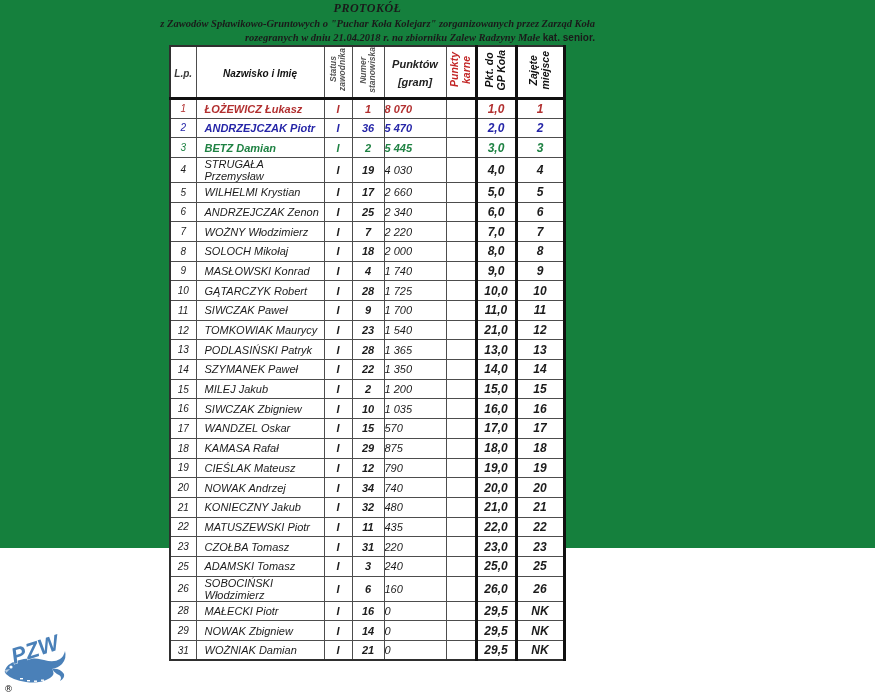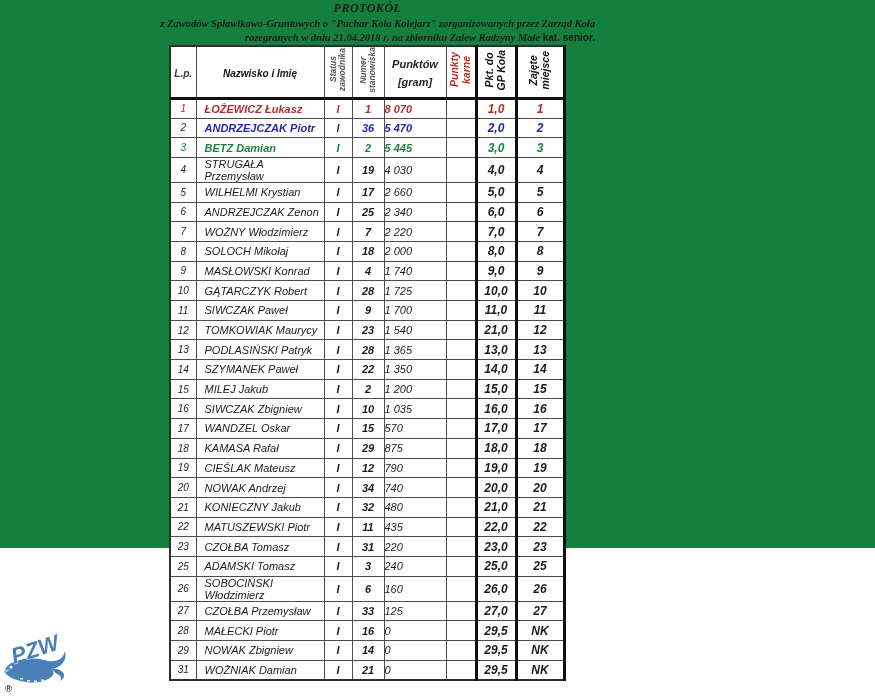--- a/index.html
+++ b/index.html
@@ -340,30 +340,20 @@
       <td class="c-lp col-lp">26</td>
       <td class="c-name col-name">SOBOCIŃSKI Włodzimierz</td>
       <td class="c-status col-status">I</td>
       <td class="c-stand col-stand">6</td>
       <td class="c-points col-points">160</td>
       <td class="c-penalty col-penalty"></td>
       <td class="c-gp col-gp">26,0</td>
       <td class="c-place col-place">26</td>
     </tr>
         <tr style="color: rgb(28, 28, 28);">
-      <td class="c-lp col-lp">27</td>
-      <td class="c-name col-name">CZOŁBA Przemysław</td>
-      <td class="c-status col-status">I</td>
-      <td class="c-stand col-stand">33</td>
-      <td class="c-points col-points">125</td>
-      <td class="c-penalty col-penalty"></td>
-      <td class="c-gp col-gp">27,0</td>
-      <td class="c-place col-place">27</td>
-    </tr>
-        <tr style="color: rgb(28, 28, 28);">
       <td class="c-lp col-lp">28</td>
       <td class="c-name col-name">MAŁECKI Piotr</td>
       <td class="c-status col-status">I</td>
       <td class="c-stand col-stand">16</td>
       <td class="c-points col-points">0</td>
       <td class="c-penalty col-penalty"></td>
       <td class="c-gp col-gp">29,5</td>
       <td class="c-place col-place">NK</td>
     </tr>
         <tr style="color: rgb(28, 28, 28);">

